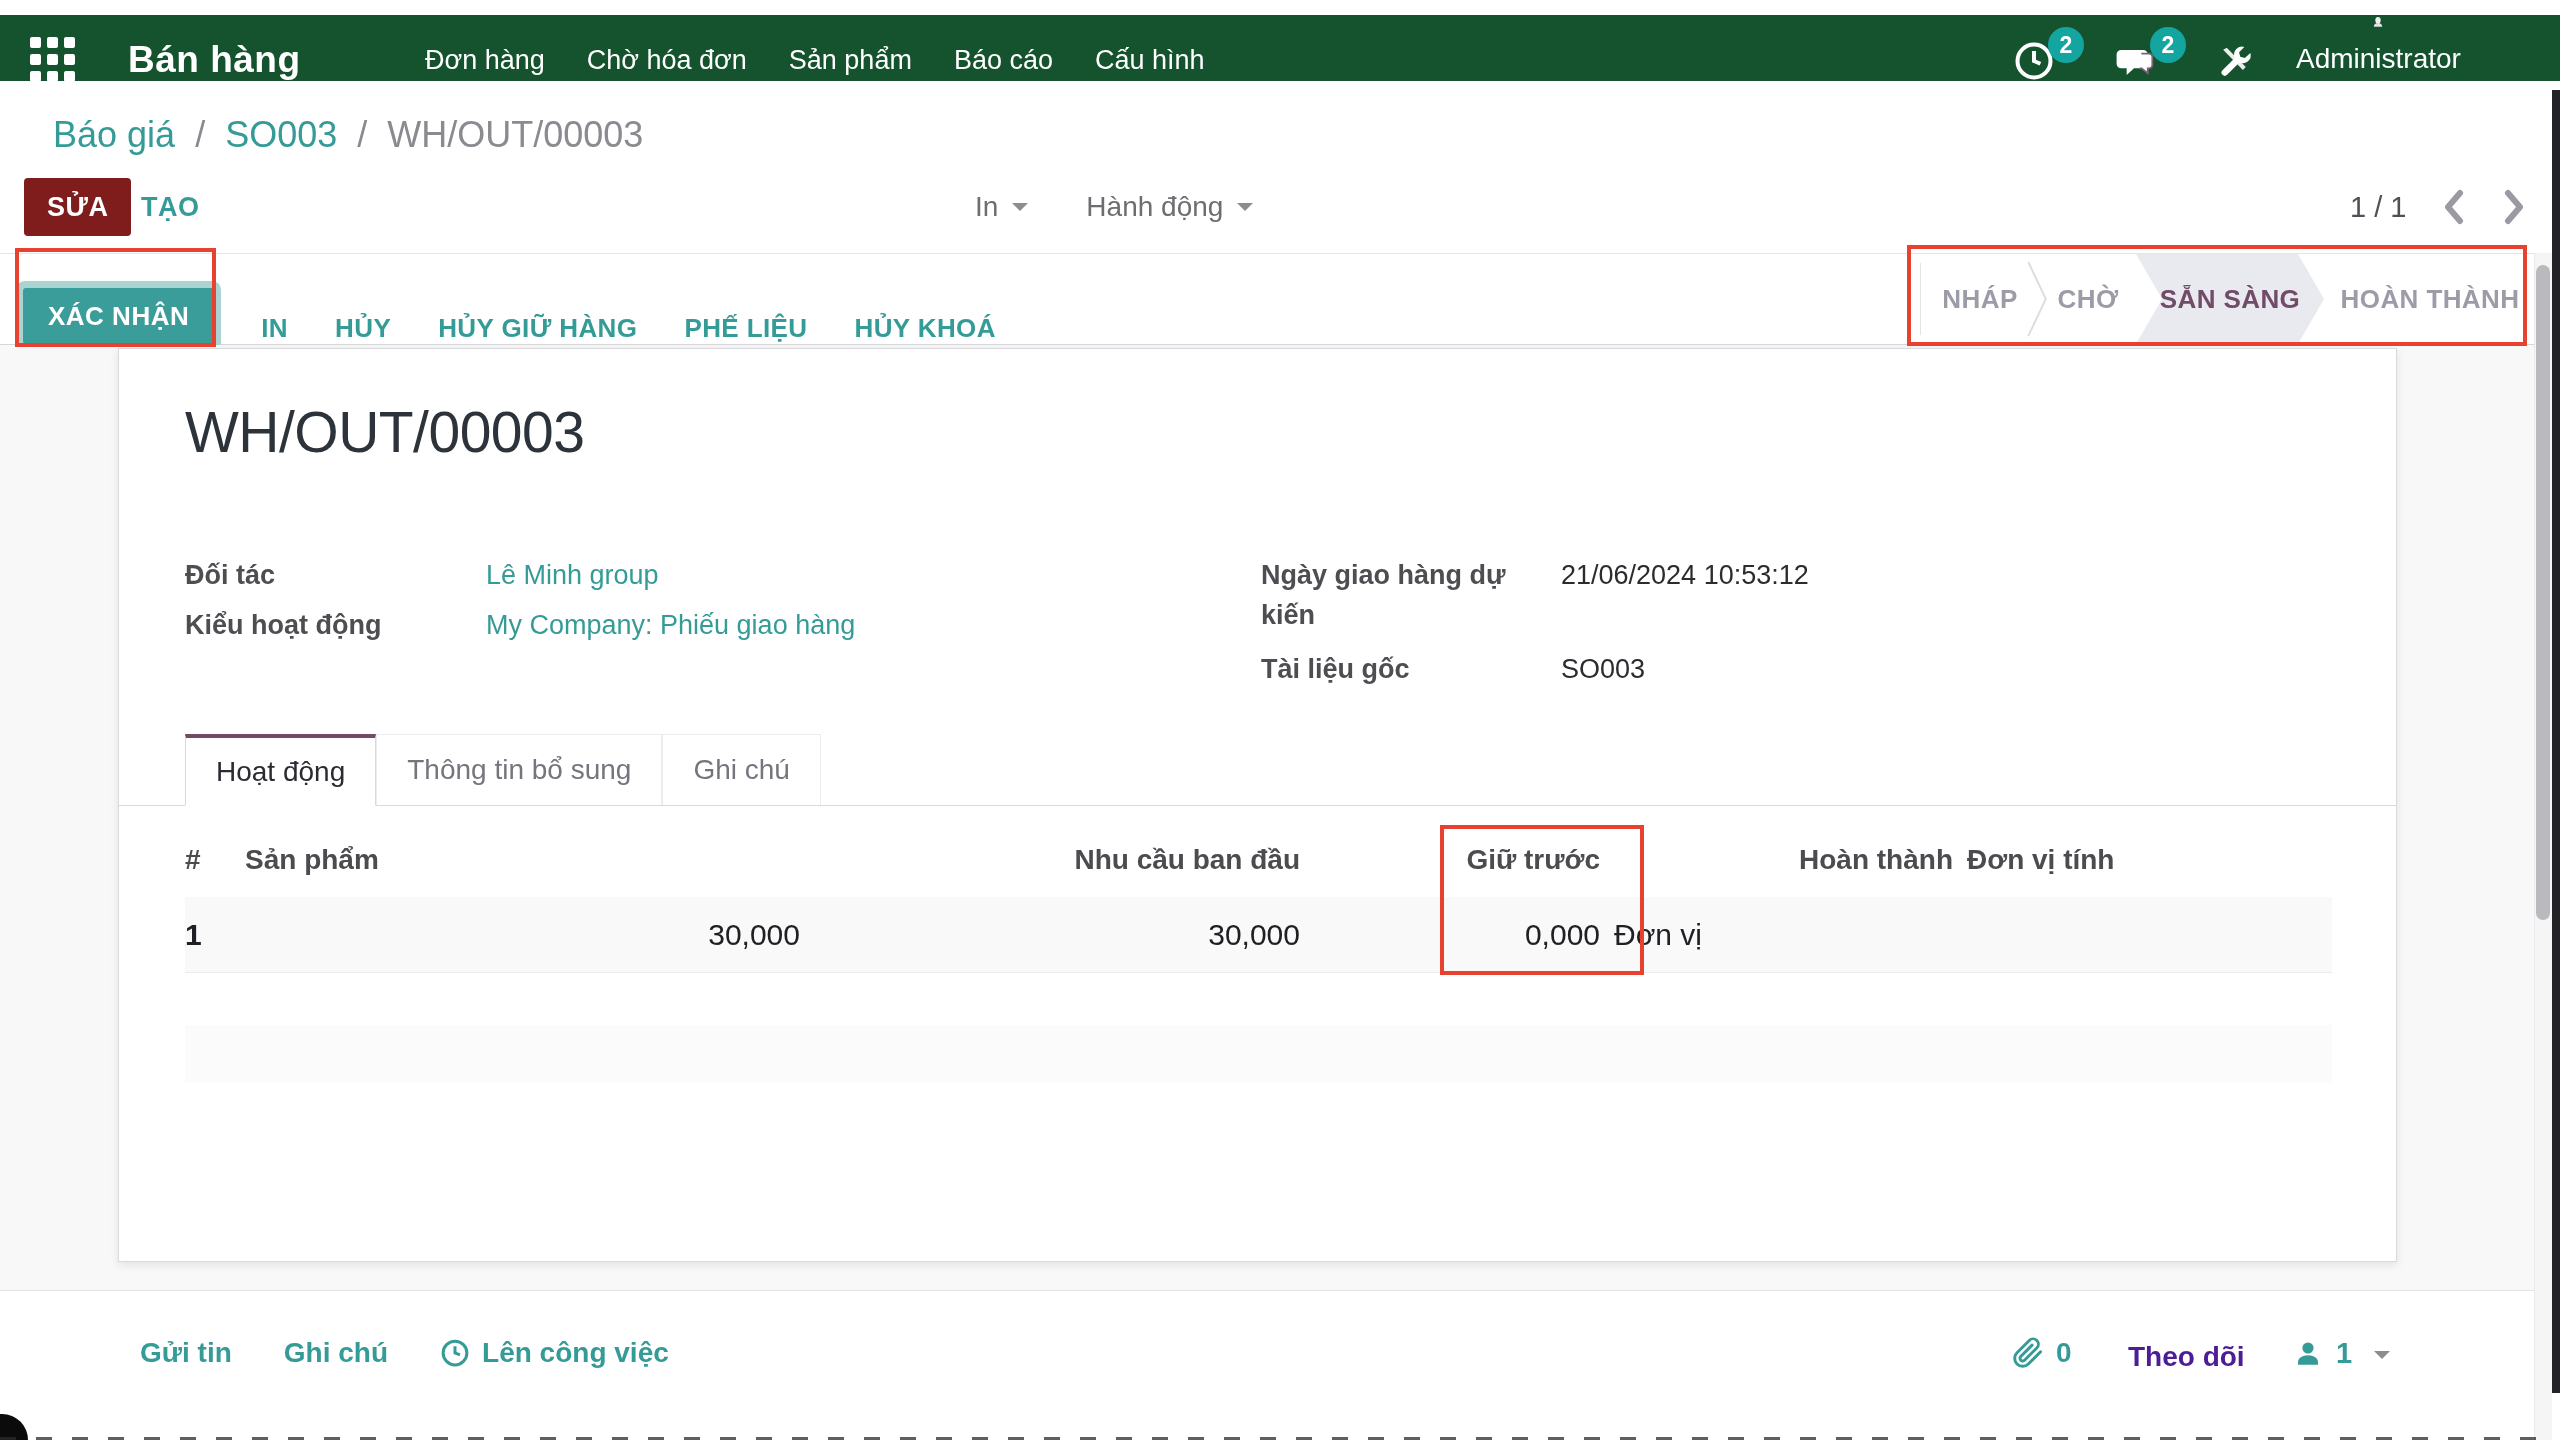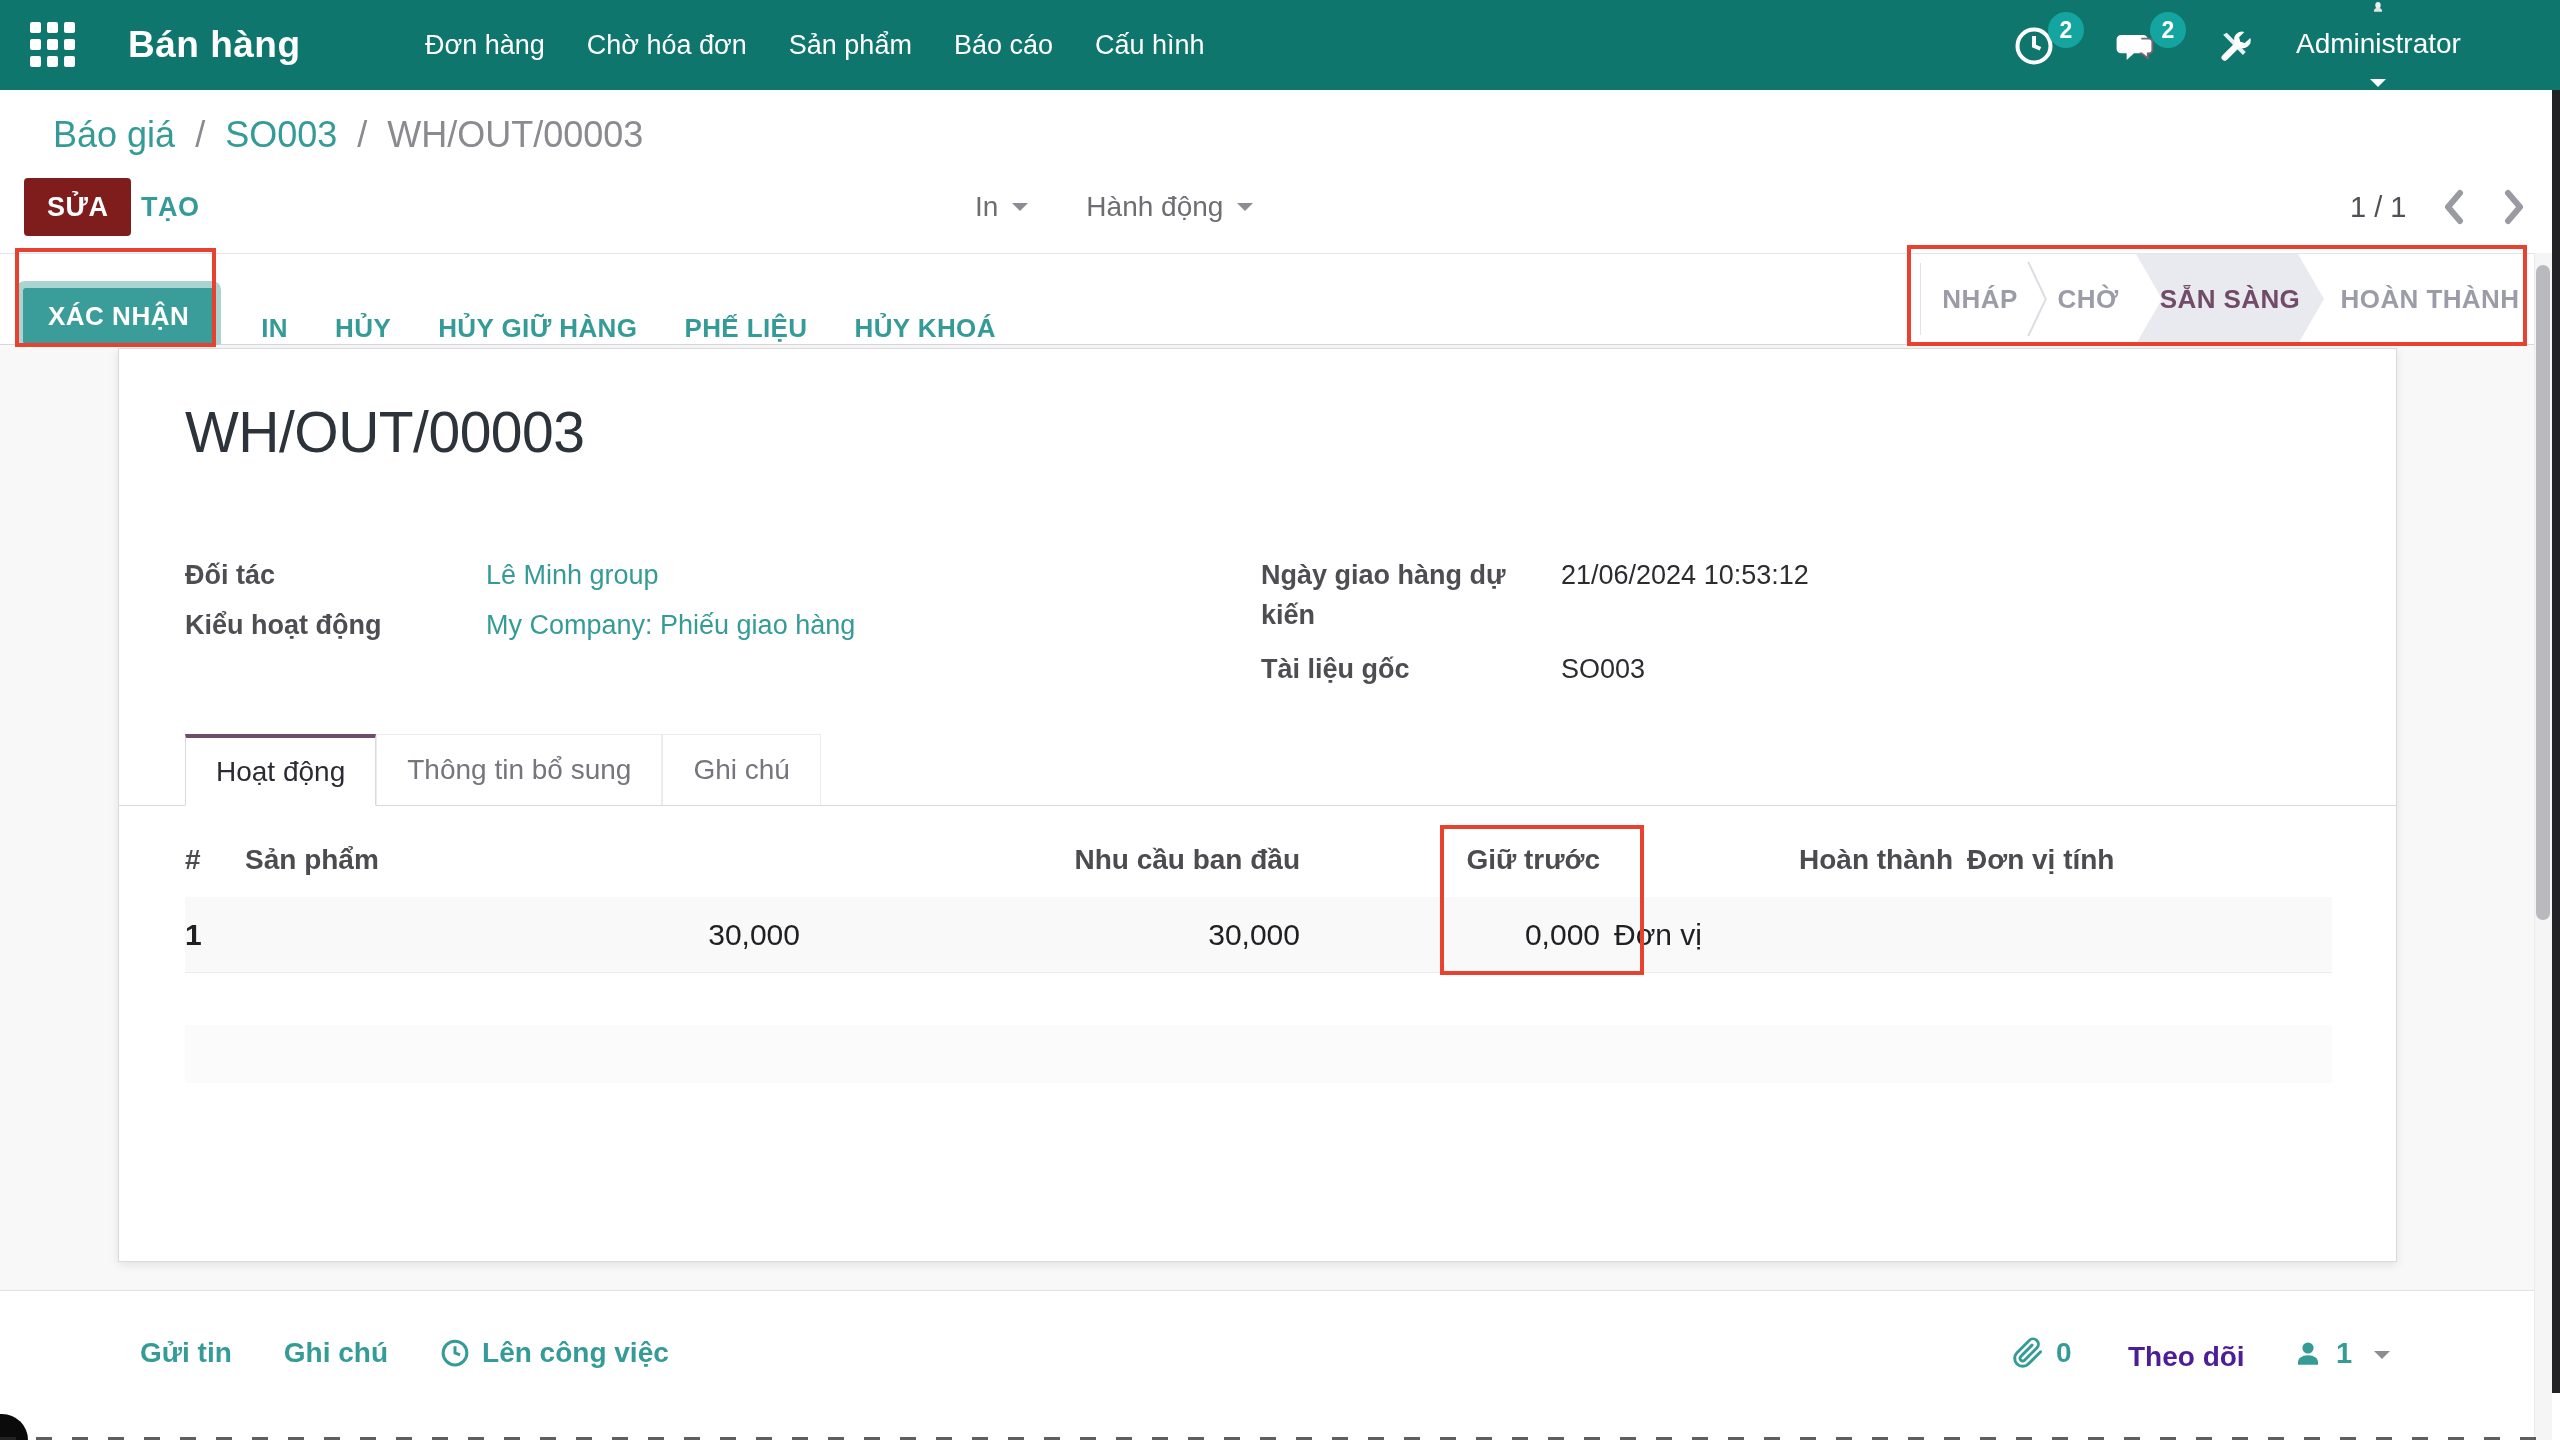--- a/index.html
+++ b/index.html
@@ -2,21 +2,21 @@
 <html><head>
 <meta charset="utf-8">
 <style>
   * { margin:0; padding:0; box-sizing:border-box; }
   html,body { width:2560px; height:1440px; }
   body {
     position:relative; overflow:hidden; background:#ffffff;
     font-family:"Liberation Sans", sans-serif; color:#212529;
   }
   
-  .navbar { position:absolute; left:0; top:0; width:2560px; height:90px; background:#0f766e; color:#fff; z-index:20; }
+  .navbar { position:absolute; left:0; top:15px; width:2560px; height:66px; background:#14532d; color:#fff; z-index:20; }
   .apps-grid { position:absolute; left:30px; top:22px; width:48px; height:46px;
     display:grid; grid-template-columns:repeat(3,11px); grid-template-rows:repeat(3,11px); gap:6px; cursor:pointer; }
   .apps-grid i { background:#fff; border-radius:2px; }
   .app-name { position:absolute; left:128px; top:24px; font-size:37px; font-weight:bold; letter-spacing:.5px; cursor:pointer; }
   .nav-menu { position:absolute; left:425px; top:0; height:90px; display:flex; align-items:center; gap:42px; font-size:27px; }
   .nav-menu span { cursor:pointer; }
   .nav-icon { position:absolute; top:24px; width:44px; height:44px; cursor:pointer; }
   .badge { position:absolute; width:36px; height:36px; border-radius:50%; background:#14A5A0; color:#fff;
     font-size:23px; font-weight:bold; display:flex; align-items:center; justify-content:center; top:12px; }
   .user-menu { position:absolute; left:2296px; top:0; height:90px; display:flex; align-items:center; gap:14px; cursor:pointer;flex-direction:column; }

